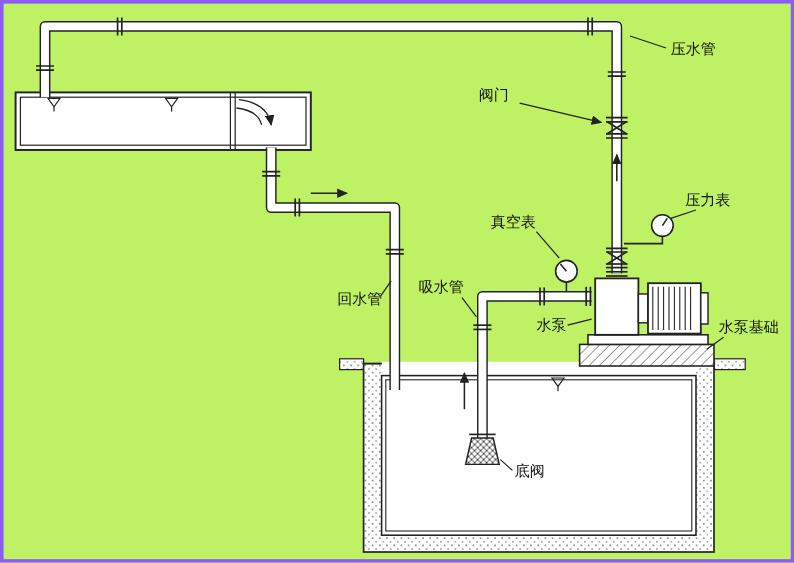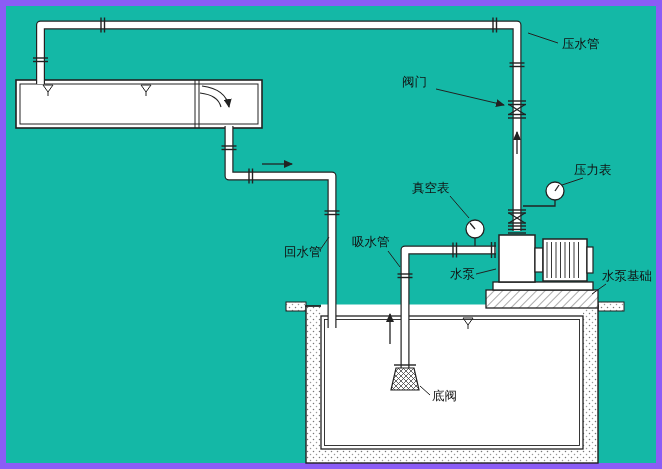--- a/index.html
+++ b/index.html
@@ -1,21 +1,21 @@
 <!DOCTYPE html>
 <html><head>
 <meta charset="utf-8">
 <style>
   html,body{margin:0;padding:0;background:#ffffff;}
   .stage{
     position:relative;
     width:662px;height:469px;
     box-sizing:border-box;
-    background:#14b8a6;
-    border:6px solid #8b5cf6;
+    background:#bef264;
+    border:3px solid #8b5cf6;
     font-family:"Liberation Sans","DejaVu Sans",sans-serif;
   }
   svg{display:block;}
   text.lbl{
     font-family:"Liberation Sans","DejaVu Sans",sans-serif;
     font-size:12.5px;
     fill:#111111;
   }
 </style>
 </head>

